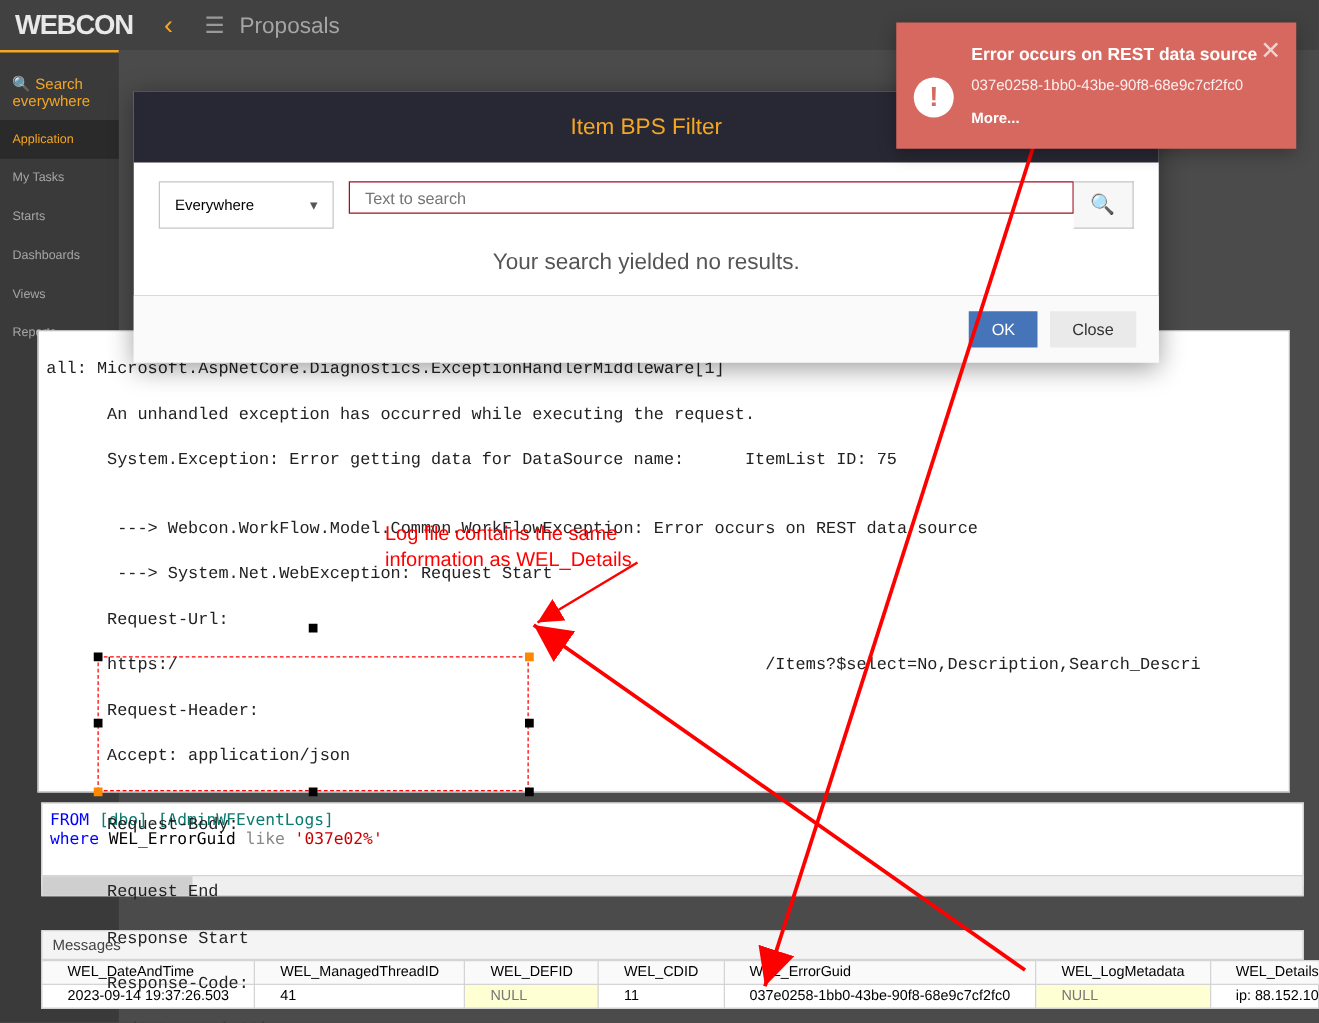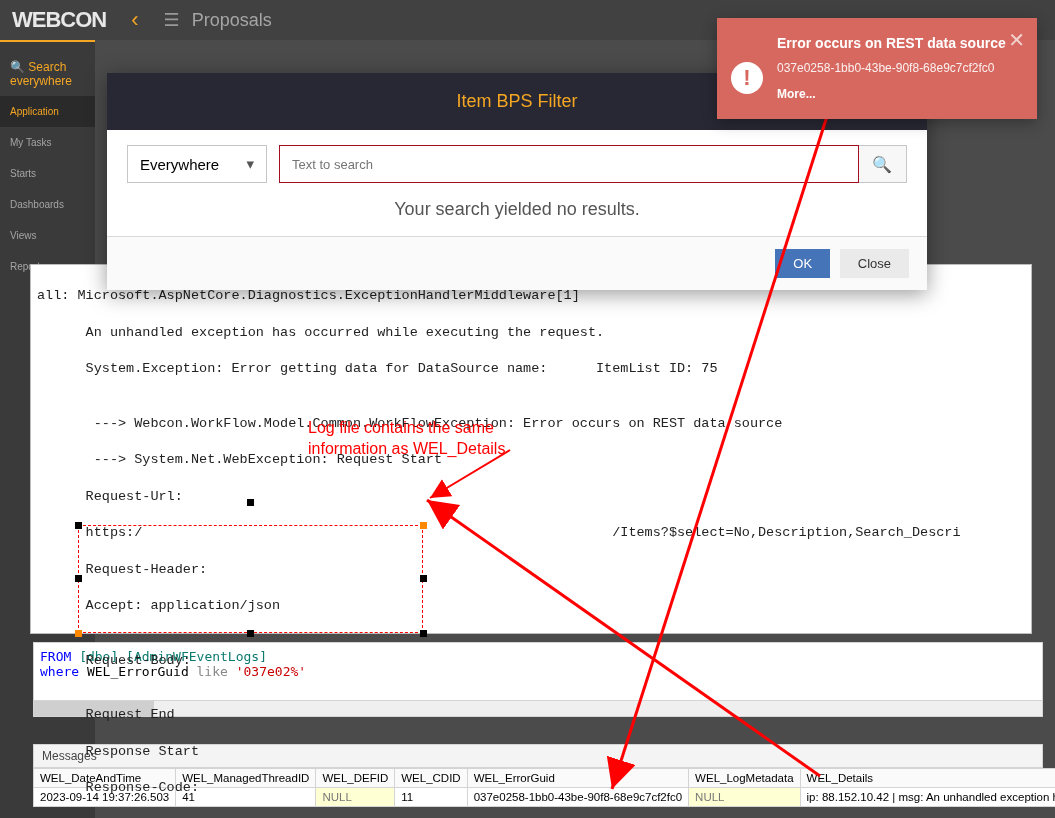--- a/index.html
+++ b/index.html
@@ -94,30 +94,30 @@
   .search-row {
     display: flex;
     gap: 0;
     margin-bottom: 10px;
   }
   .scope-select {
     width: 140px;
     height: 38px;
     border: 1px solid #c6c6c6;
     padding: 0 12px;
-    font-size: 15px;
+    font-size: 12px;
     background: #fff;
     display: flex;
     align-items: center;
     justify-content: space-between;
   }
   .scope-select .chev { color:#555; }
   .search-input {
     flex: 1;
-    height: 38px;
+    height: 26px;
     border: 1px solid #a30e20;
     padding: 0 12px;
     font-size: 13px;
     margin-left: 12px;
   }
   .search-btn {
     width: 48px;
     height: 38px;
     border: 1px solid #c6c6c6;
     border-left: none;
@@ -272,21 +272,21 @@
     color:#444;
   }
   .grid {
     width:100%;
     border-collapse: collapse;
     font-size: 11.5px;
     background:#fff;
   }
   .grid th, .grid td {
     border:1px solid #d4d4d4;
-    padding:3px 6px;
+    padding:3px 20px;
     text-align:left;
     white-space:nowrap;
     overflow:hidden;
   }
   .grid th { background:#fafafa; font-weight:400; }
   .null { background:#ffffd4; color:#777; }
 
   
   svg.arrows {
     position: absolute;

